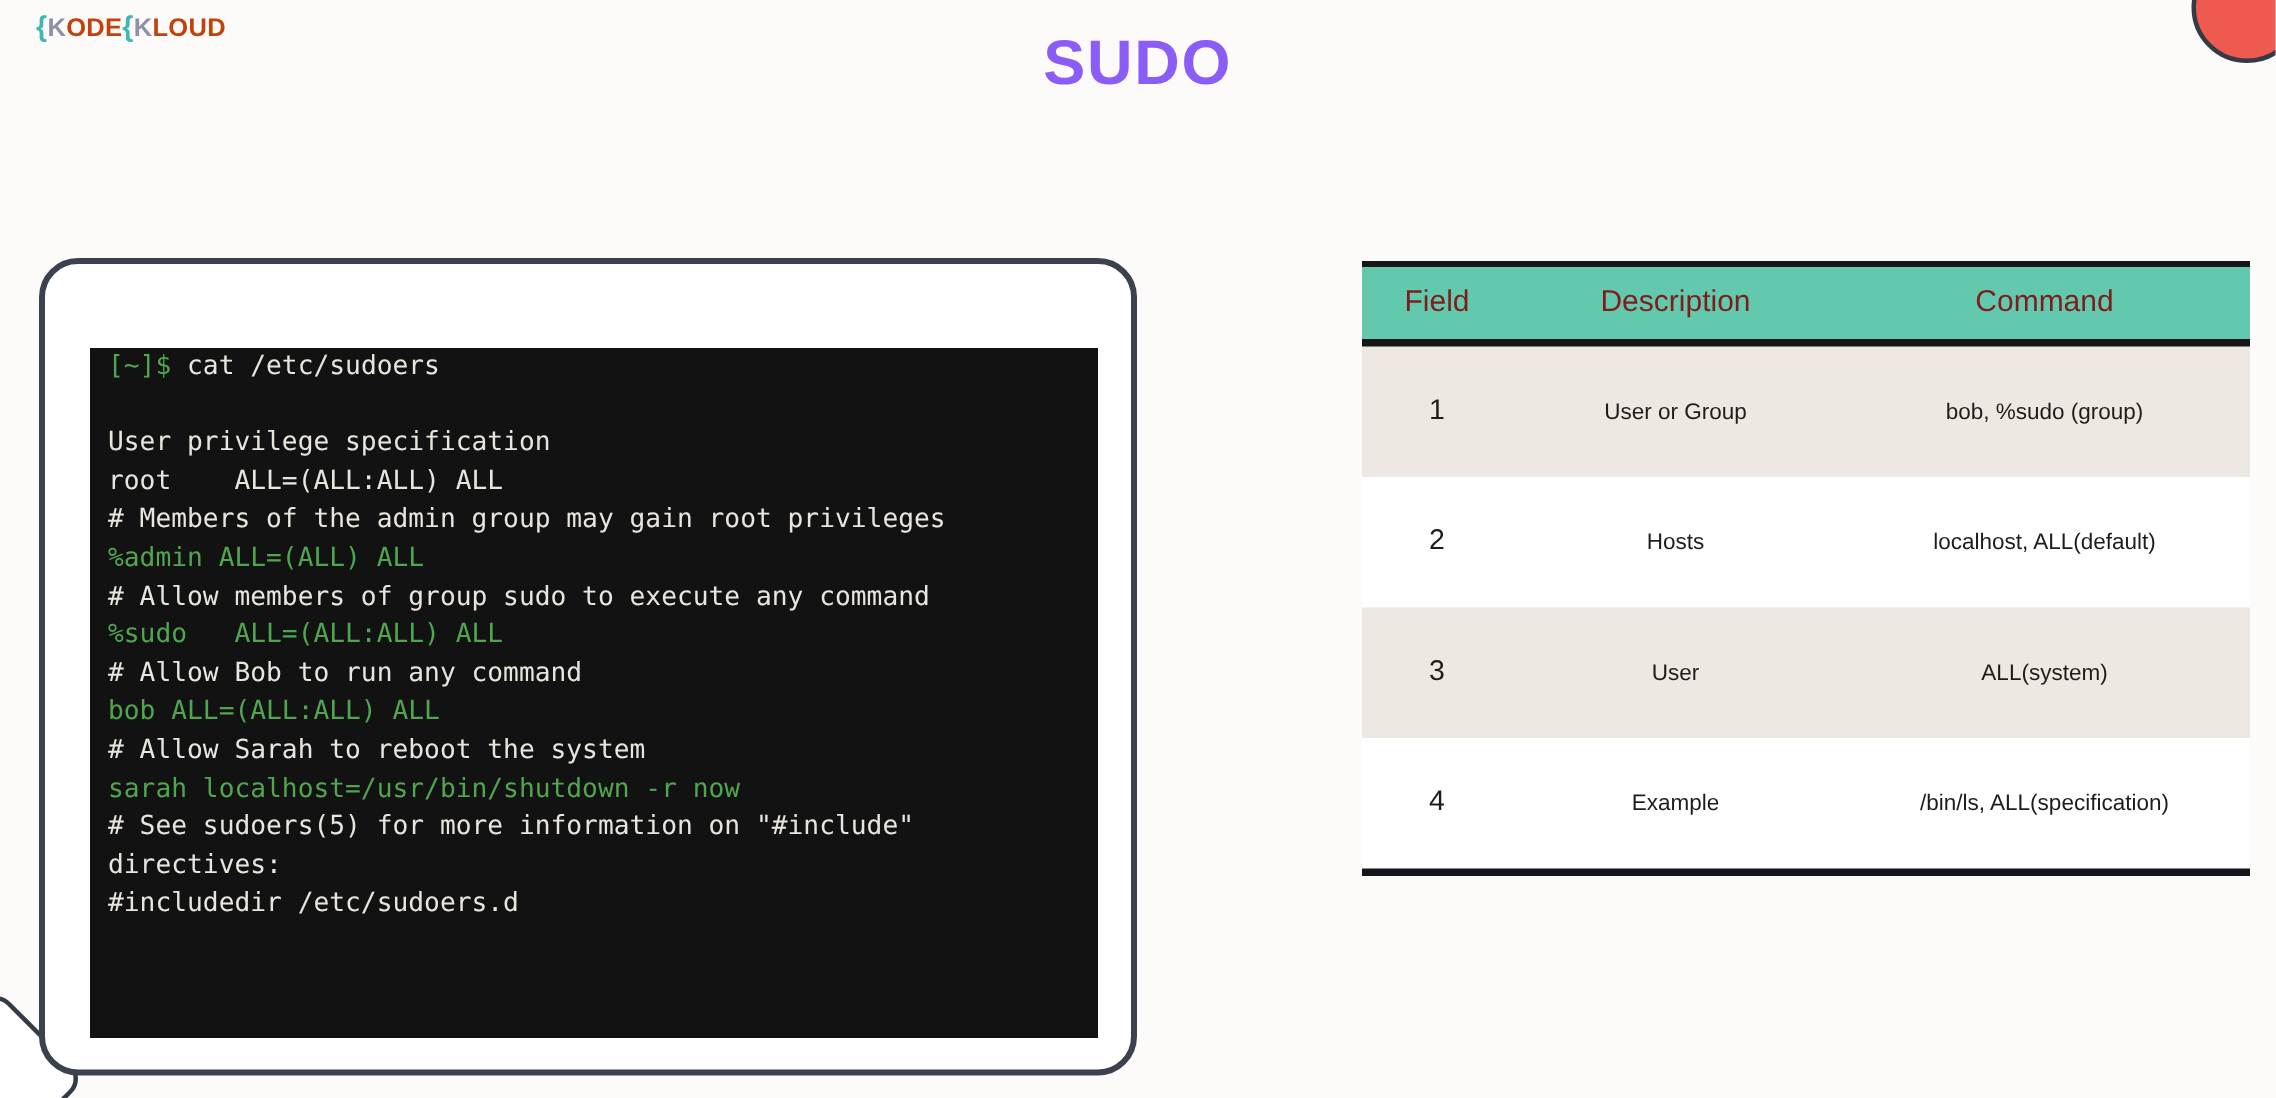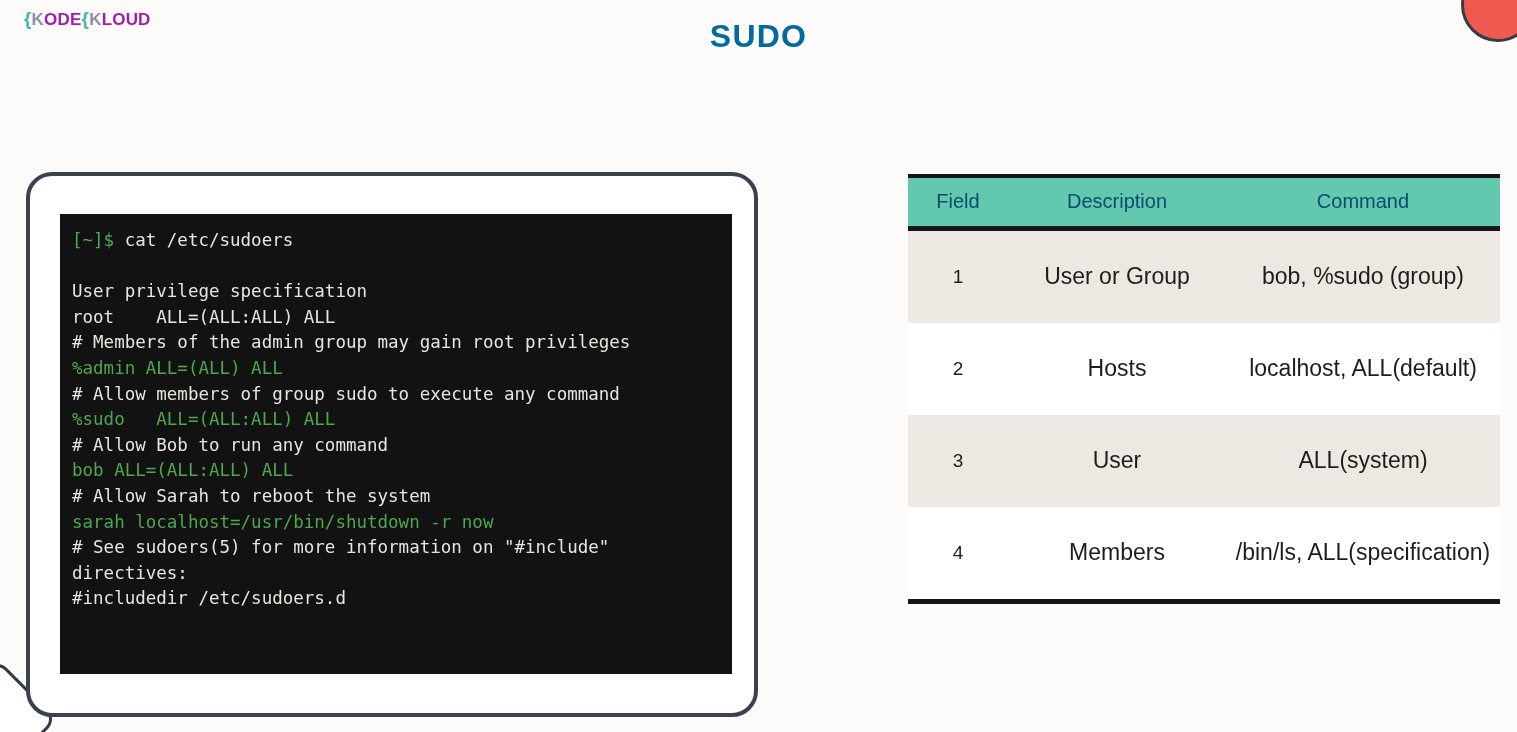--- a/index.html
+++ b/index.html
@@ -50,60 +50,60 @@
     letter-spacing: 0.2px;
     color: #8E8FA8;
     white-space: nowrap;
   }
   #brand-logo .brace {
     color: #3FB8AF;
     font-size: 19px;
   }
   #brand-logo .kode,
   #brand-logo .kloud {
-    color: #a21caf;
+    color: #c2410c;
   }
   #brand-logo .capk {
     color: #8E8FA8;
   }
 
   
   #page-title {
     position: absolute;
     top: 18px;
     left: 0;
     width: 1517px;
     text-align: center;
-    font-size: 32px;
+    font-size: 42px;
     font-weight: bold;
     letter-spacing: 1.2px;
-    color: #0369a1;
+    color: #8b5cf6;
   }
 
   
   #terminal-frame {
     position: absolute;
     left: 26px;
     top: 172px;
     width: 732px;
     height: 545px;
     background: #FFFFFF;
     border: 4px solid #3B424E;
     border-radius: 26px;
     box-sizing: border-box;
   }
   #terminal-screen {
     position: absolute;
     left: 30px;
-    top: 38px;
+    top: 56px;
     width: 672px;
     height: 460px;
     background: #121212;
     box-sizing: border-box;
-    padding: 14px 12px 10px 12px;
+    padding: 0 12px 10px 12px;
     font-family: "DejaVu Sans Mono", "Liberation Mono", monospace;
     font-size: 17.5px;
     line-height: 25.6px;
     color: #E8E4DE;
     white-space: pre-wrap;
     word-break: break-word;
     overflow: hidden;
   }
   #terminal-screen .ln {
     display: block;
@@ -116,34 +116,34 @@
   #field-table {
     position: absolute;
     left: 908px;
     top: 174px;
     width: 592px;
     border-collapse: collapse;
     table-layout: fixed;
   }
   #field-table thead th {
     background: #63C9AE;
-    color: #0c4a6e;
+    color: #7f1d1d;
     font-size: 20px;
     font-weight: normal;
     padding: 12px 0 13px 0;
     text-align: center;
     border-bottom: 5px solid #15151A;
     border-top: 4px solid #15151A;
   }
   #field-table col.c-field { width: 100px; }
   #field-table col.c-desc  { width: 218px; }
   #field-table col.c-ex    { width: 274px; }
 
   #field-table tbody td {
-    font-size: 23px;
+    font-size: 15px;
     color: #1D1D1B;
     text-align: center;
     padding: 32px 0 33px 0;
     vertical-align: middle;
   }
   #field-table tbody tr.shade td { background: #EDE8E1; }
   #field-table tbody tr.plain td { background: #FFFFFF; }
   #field-table tbody tr:last-child td { border-bottom: 5px solid #15151A; }
   #field-table td.num { font-size: 19px; }
 </style>
@@ -185,17 +185,17 @@
         <td>Hosts</td>
         <td>localhost, ALL(default)</td>
       </tr>
       <tr class="shade">
         <td class="num">3</td>
         <td>User</td>
         <td>ALL(system)</td>
       </tr>
       <tr class="plain">
         <td class="num">4</td>
-        <td>Members</td>
+        <td>Example</td>
         <td>/bin/ls, ALL(specification)</td>
       </tr>
     </tbody>
 </table>
 
 </body></html>

